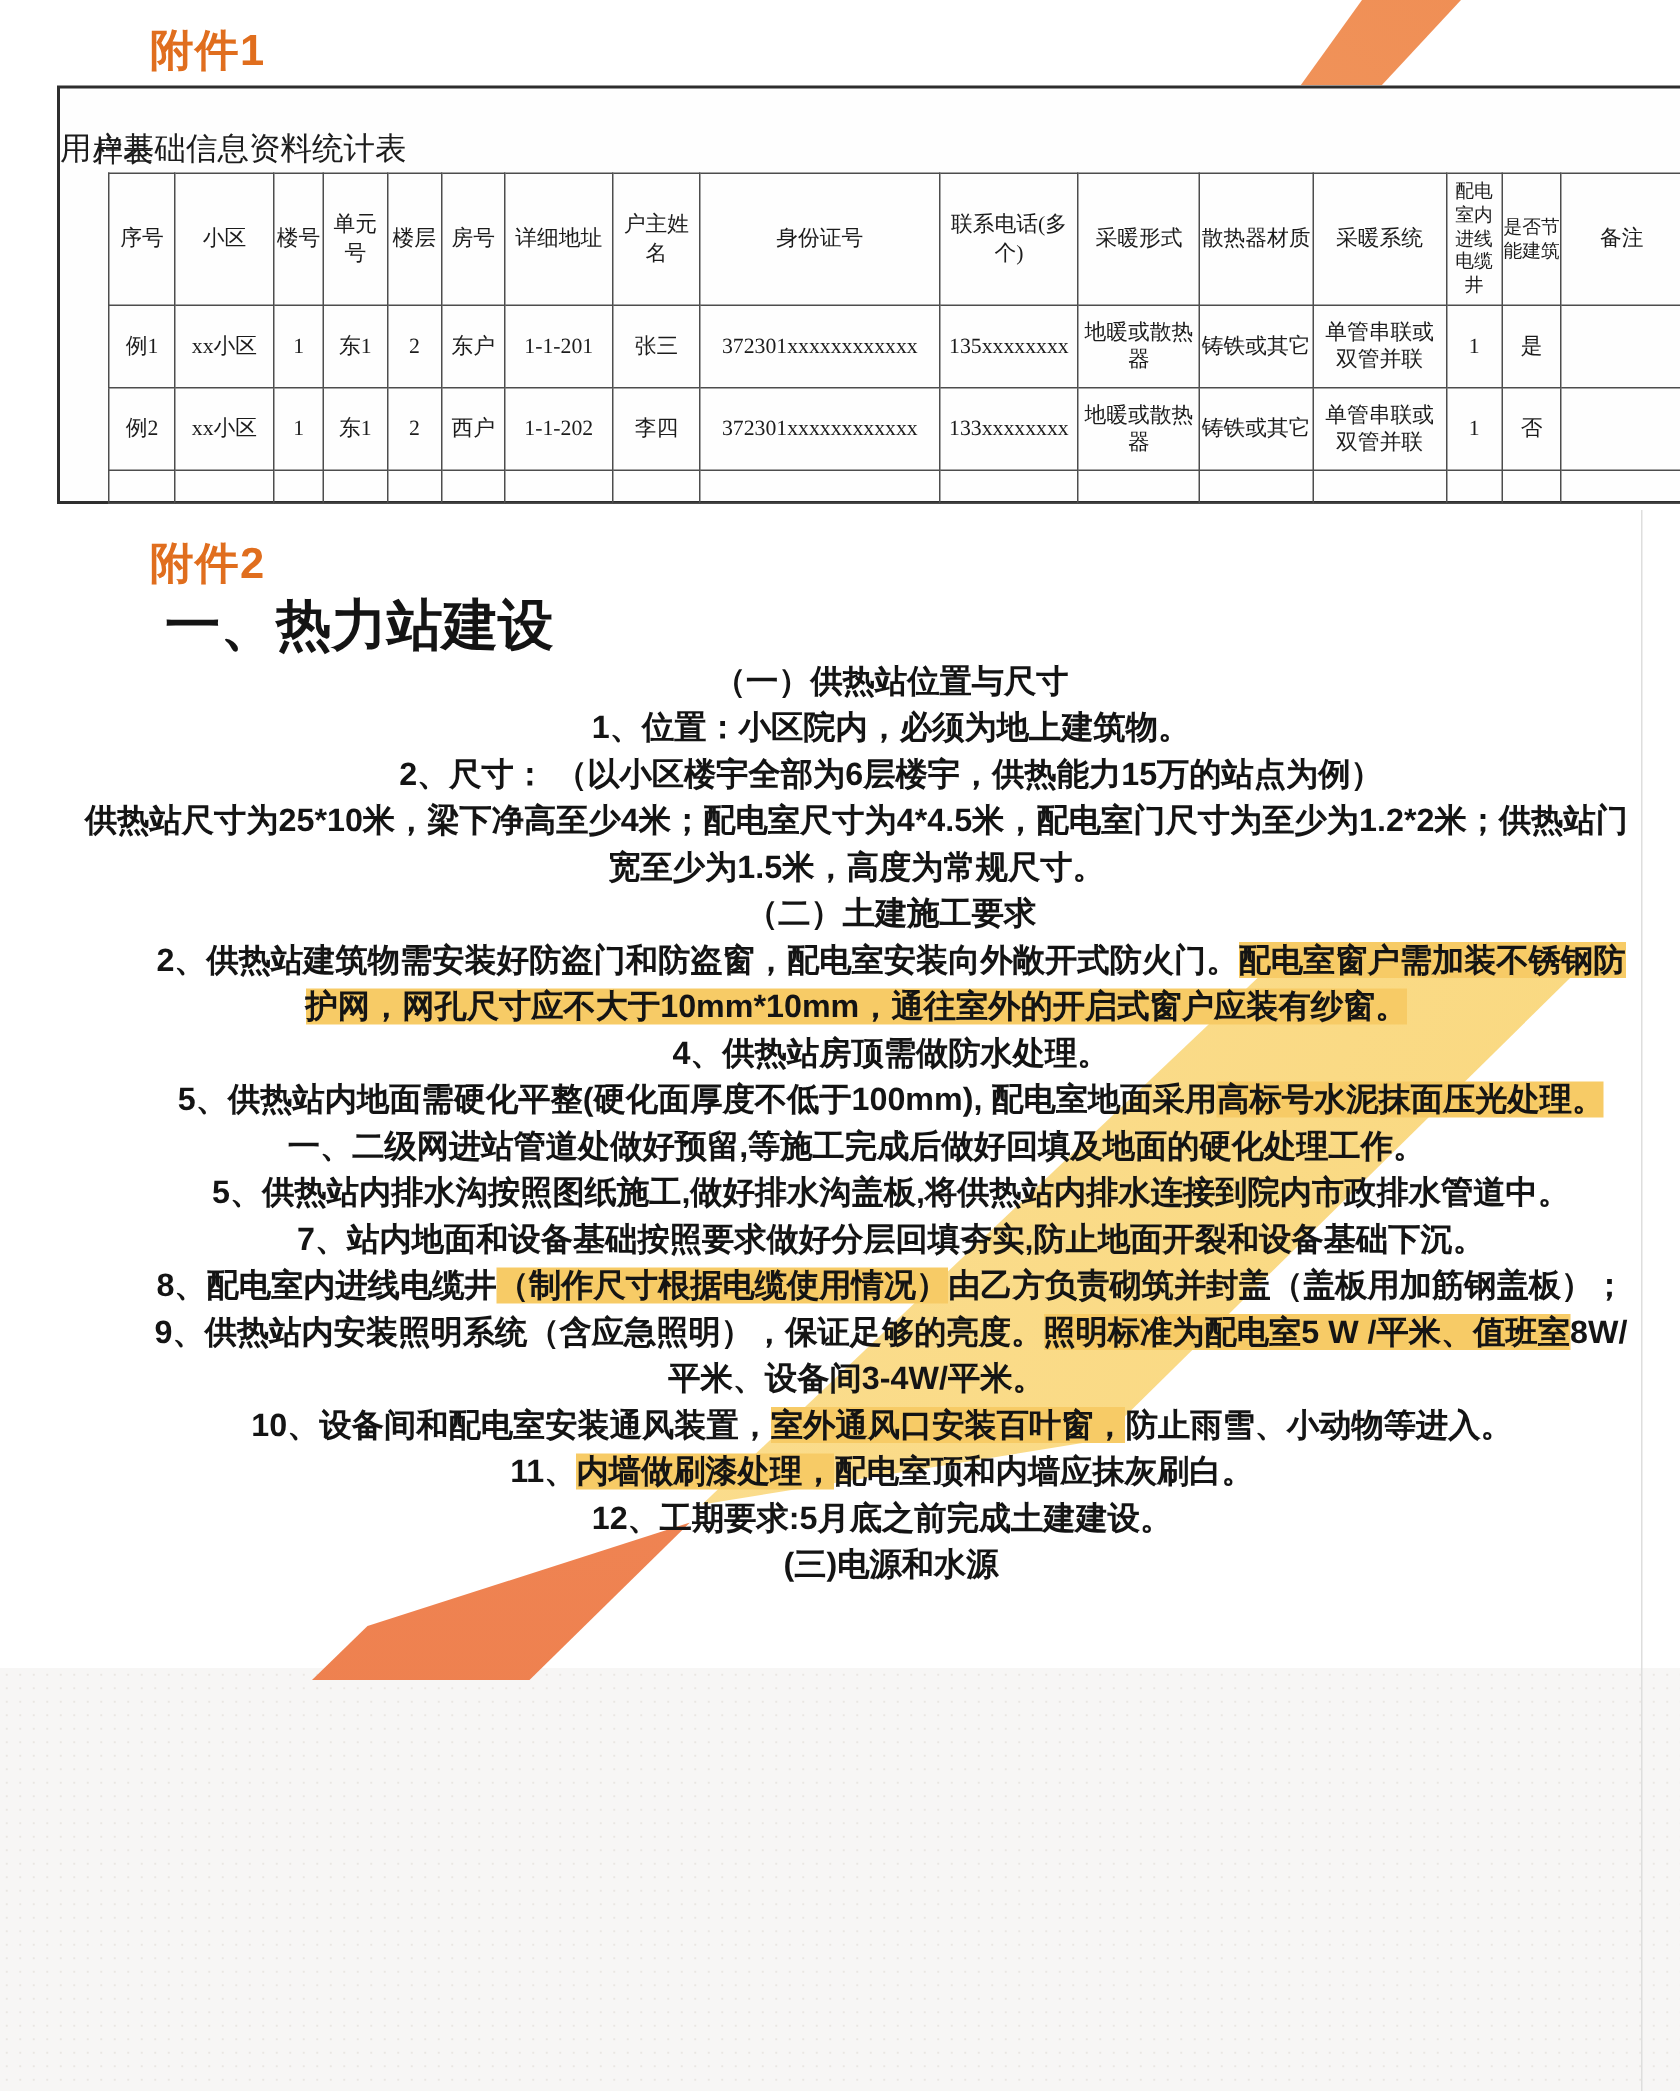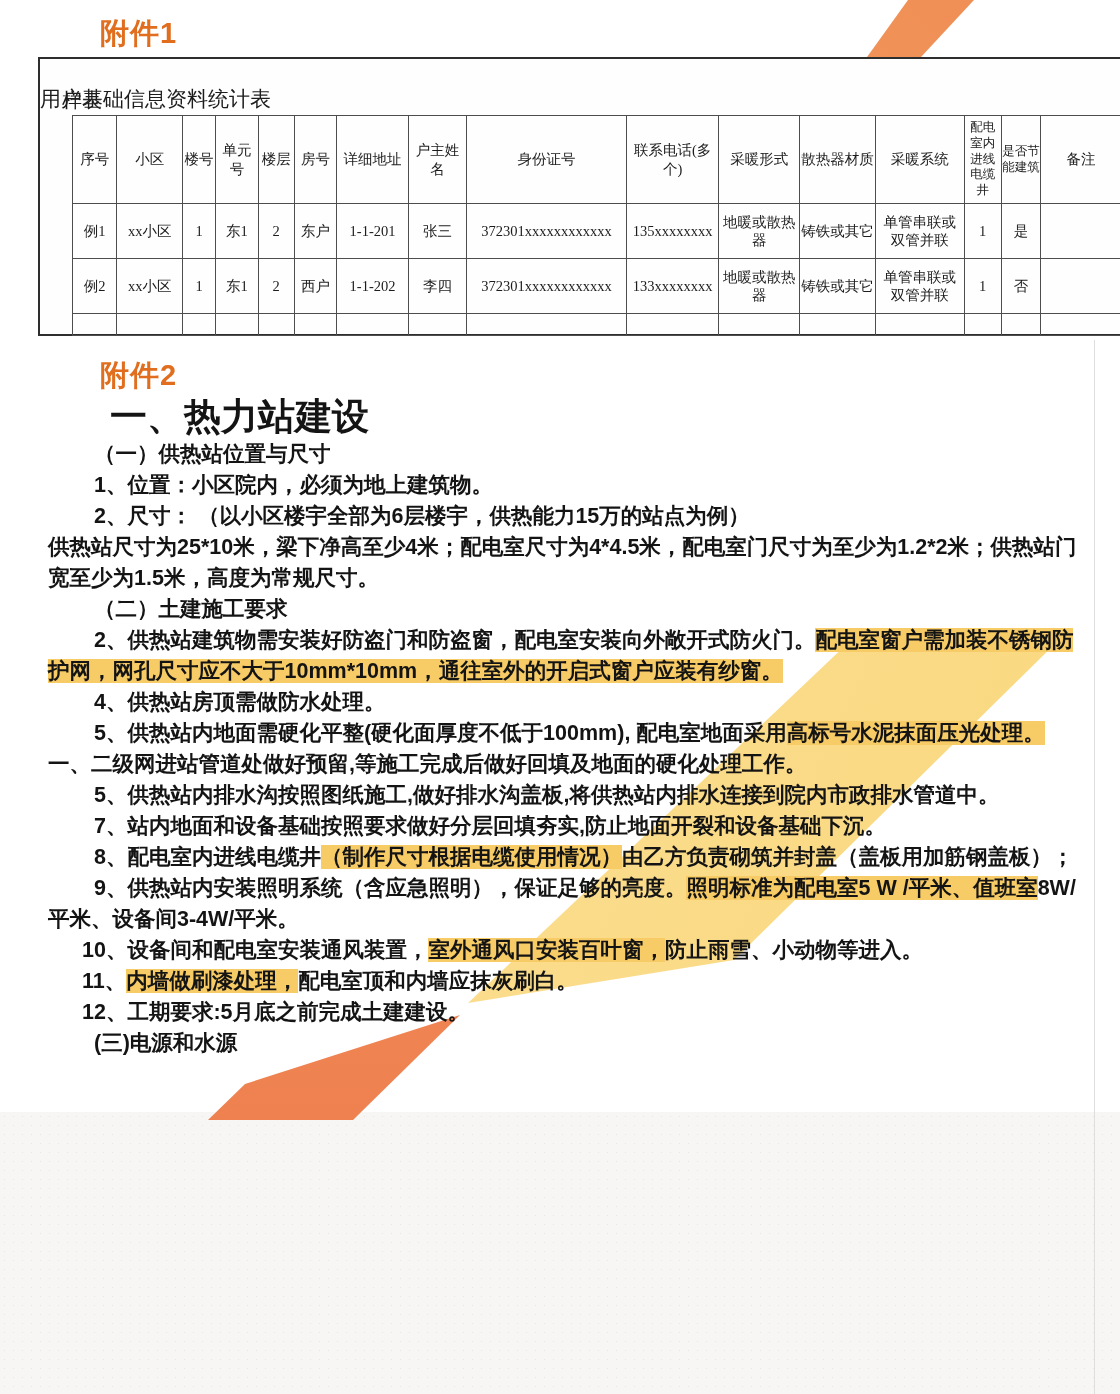--- a/index.html
+++ b/index.html
@@ -64,21 +64,21 @@
   table.grid th.narrow{font-size:12.5px;padding:0;}
 
   
   .doc{position:absolute;left:0;top:400px;width:1120px;z-index:2;color:#141414;}
   .doc h1{
     margin:0 0 5px 110px;font-size:37px;line-height:34px;font-weight:bold;
     font-family:"Liberation Sans",sans-serif;
   }
   .doc p{
     margin:0;padding:0 26px 0 48px;font-weight:bold;
-    font-size:21.5px;line-height:31px;text-align:left;
+    font-size:21.5px;line-height:31px;text-align:center;
   }
   .doc p.ind2{text-indent:46px;}
   .doc p.ind15{text-indent:34px;}
   .doc p.ind0{text-indent:0;}
   .hl{background:#f7cb66;box-decoration-break:clone;-webkit-box-decoration-break:clone;}
 </style>
 </head>
 <body data-name="document-page">
 
 <div class="bottom-texture" data-name="bottom-texture-area"></div>

